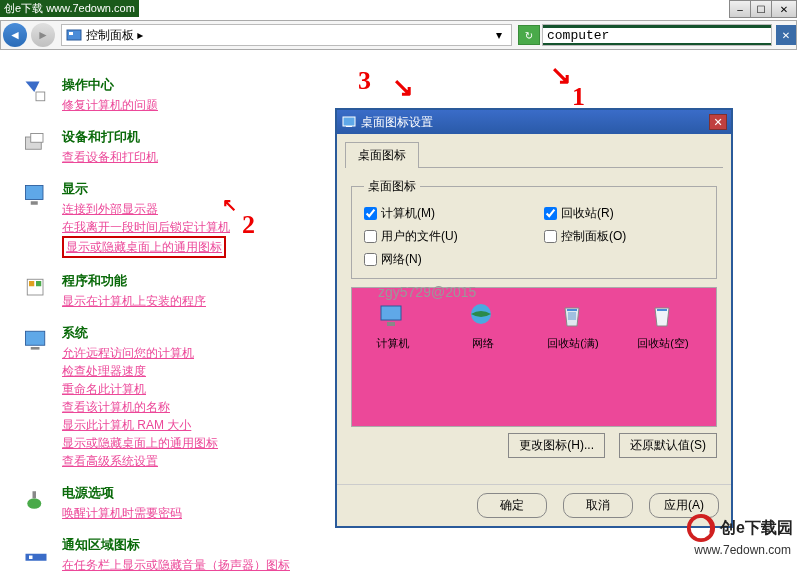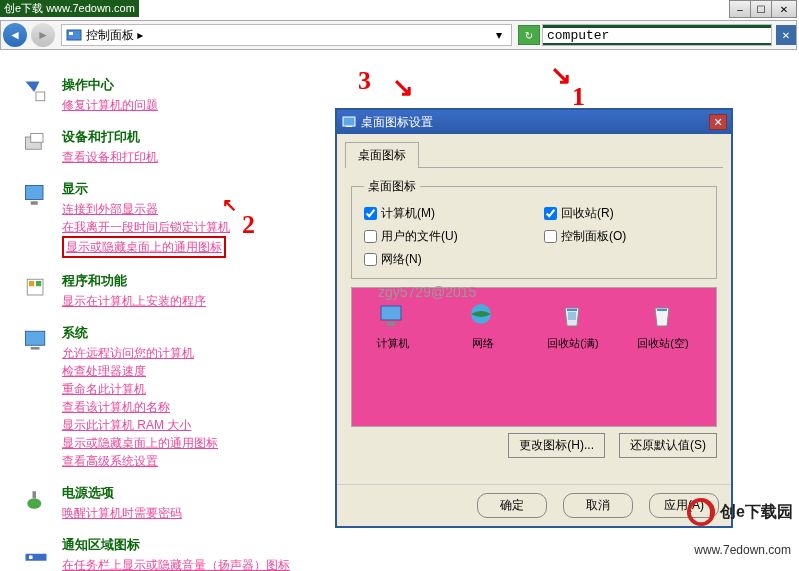--- a/index.html
+++ b/index.html
@@ -52,21 +52,21 @@
 .chk input { width: 13px; height: 13px; }
 .icon-grid { border: 1px solid #aaa; background: #ec4899; padding: 12px; display: flex; flex-wrap: wrap; gap: 8px 32px; min-height: 140px; }
 .icon-item { display: flex; flex-direction: column; align-items: center; width: 58px; cursor: pointer; }
 .icon-item svg { width: 32px; height: 32px; }
 .icon-item span { font-size: 11px; margin-top: 4px; text-align: center; }
 .btn-row { display: flex; justify-content: flex-end; gap: 6px; margin-top: 6px; }
 .btn { padding: 3px 10px; border: 1px solid #888; background: #ece9d8; cursor: pointer; font-size: 12px; min-width: 80px; margin-left: 8px; }
 .dlg-footer { display: flex; justify-content: flex-end; gap: 8px; padding: 8px 12px; border-top: 1px solid #ccc; }
 .dlg-footer .btn { min-width: 70px; border-radius: 10px; }
 
-.logo-br { position: absolute; bottom: 44px; right: 6px; width: 150px; height: 30px; display: flex; align-items: center; justify-content: flex-end; z-index: 8; }
+.logo-br { position: absolute; bottom: 28px; right: 6px; width: 150px; height: 30px; display: flex; align-items: center; justify-content: flex-end; z-index: 8; }
 .logo-br svg { width: 30px; height: 30px; }
 .logo-br span { font-size: 16px; font-weight: bold; color: #222; margin-left: 4px; }
 .logo-url { position: absolute; bottom: 14px; right: 8px; font-size: 12px; color: #333; z-index: 8; }
 </style>
 </head>
 <body>
 
 <div class="watermark-top">创e下载 www.7edown.com</div>
 
 <div class="window-chrome">

